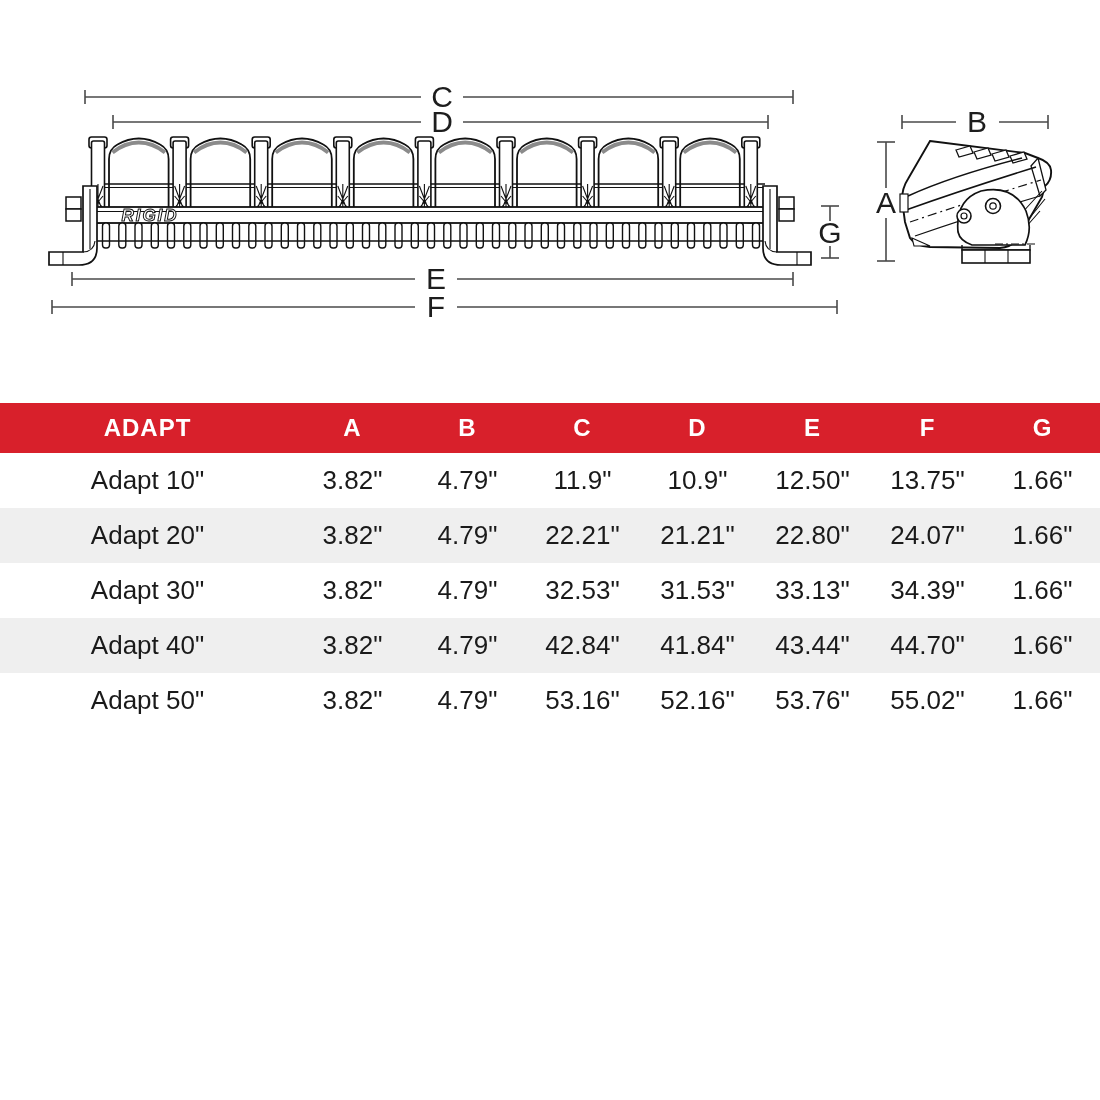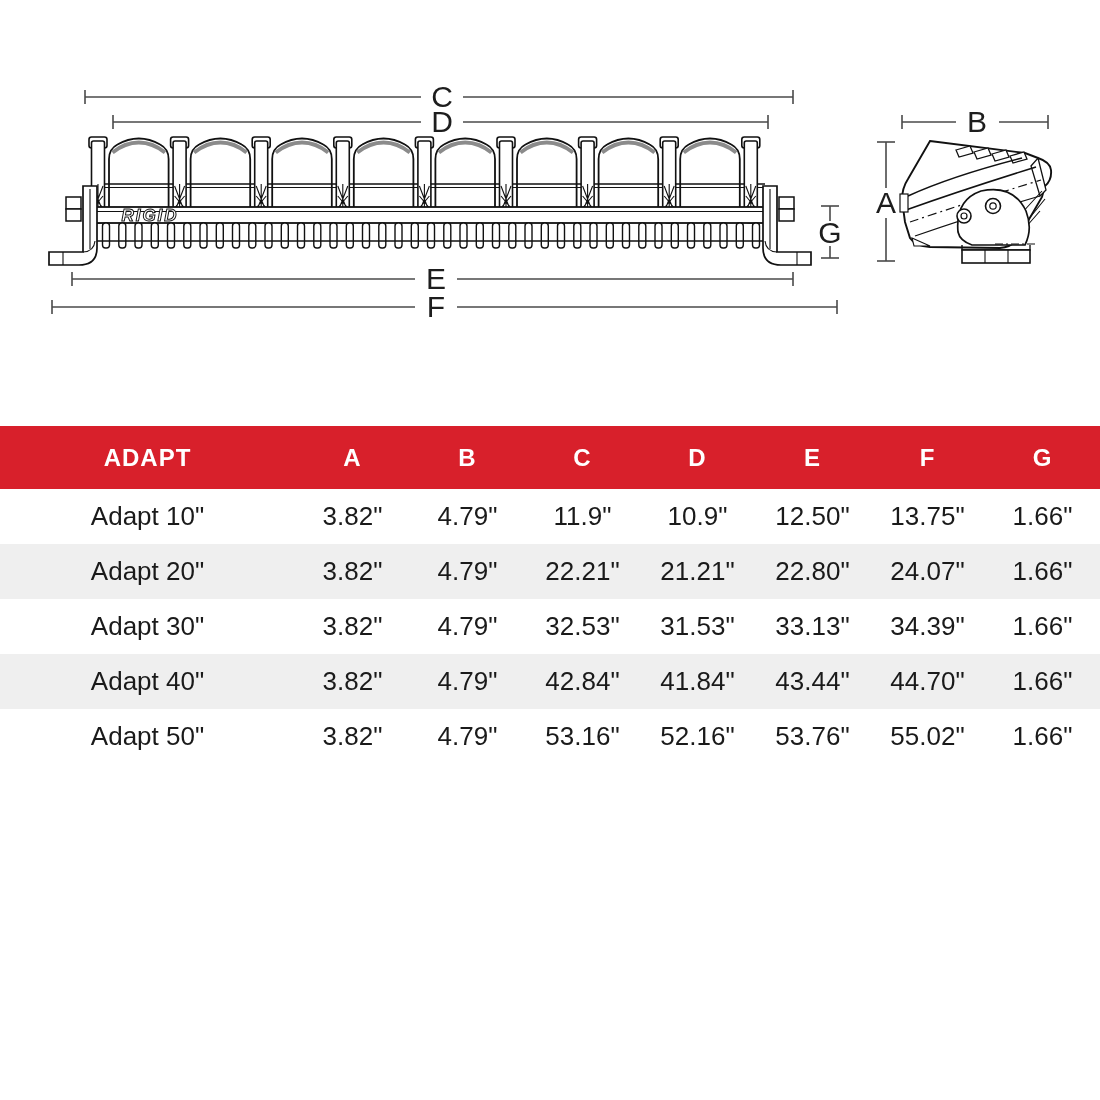--- a/index.html
+++ b/index.html
@@ -1,22 +1,22 @@
 <!DOCTYPE html>
 <html style="--header-bg: #d8202b; --header-text: #ffffff; --row-alt: #efefef; --row-text: #1a1a1a;"><head>
 <meta charset="utf-8">
 <style>
   html,body{margin:0;padding:0;background:#ffffff;}
   .page{position:relative;width:1100px;height:1100px;background:#fff;overflow:hidden;
         font-family:"Liberation Sans",sans-serif;}
   .drawing{position:absolute;top:0;left:0;width:1100px;height:395px;}
   .dim-label{font-family:"Liberation Sans",sans-serif;font-size:30px;fill:#1d1d1d;}
   .spec-table{position:absolute;top:403px;left:0;width:1100px;}
-  .thead{display:grid;grid-template-columns:295px repeat(7,115px);height:63px;
-         background:var(--header-bg,#d8202b);margin-top:23px;}
+  .thead{display:grid;grid-template-columns:295px repeat(7,115px);height:50px;
+         background:var(--header-bg,#d8202b);}
   .thead .cell{display:flex;align-items:center;justify-content:center;
          color:var(--header-text,#fff);font-size:24px;font-weight:bold;letter-spacing:1px;}
   .tbody .row{display:grid;grid-template-columns:295px repeat(7,115px);height:55px;}
   .tbody .row.alt{background:var(--row-alt,#efefef);}
   .tbody .cell{display:flex;align-items:center;justify-content:center;
          color:var(--row-text,#1a1a1a);font-size:26px;}
 </style>
 </head>
 <body>
 

